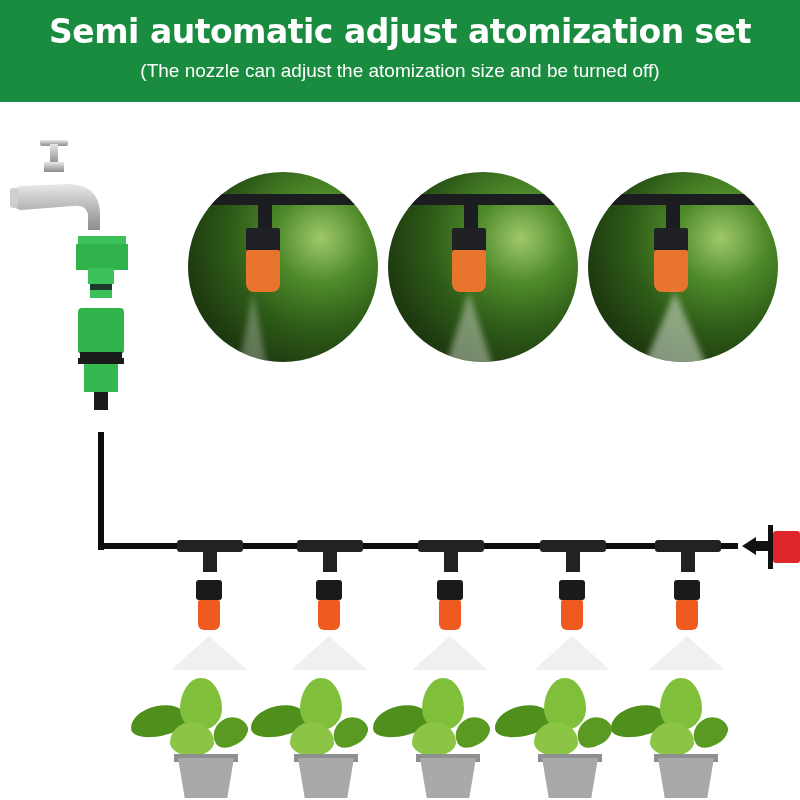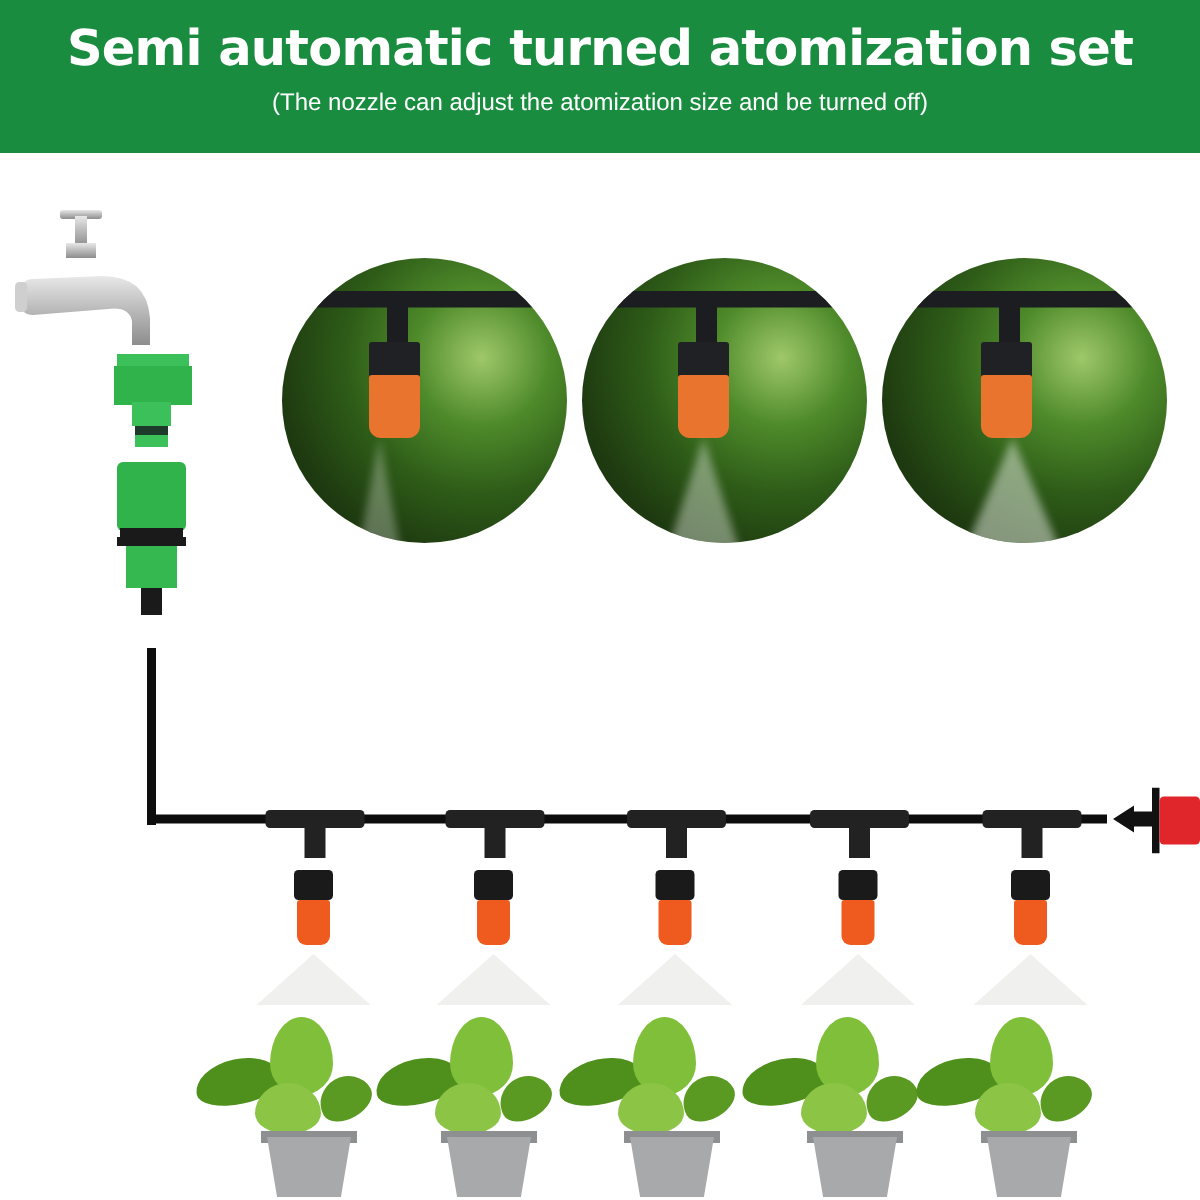--- a/index.html
+++ b/index.html
@@ -1,19 +1,19 @@
 <!DOCTYPE html>
 <html><head>
 <meta charset="utf-8">
 <style>
   html, body { margin:0; padding:0; }
   body { width:800px; height:800px; background:#ffffff; position:relative; overflow:hidden; font-family:"Liberation Sans", sans-serif; }
   .header { position:absolute; left:0; top:0; width:800px; height:102px; background:#1a8c3f; color:#fff; text-align:center; }
   .title { font-family:"DejaVu Sans", sans-serif; font-weight:bold; font-size:33px; letter-spacing:-0.5px; position:absolute; top:12px; left:0; right:0; }
-  .subtitle { font-family:"Liberation Sans", sans-serif; font-size:16px; position:absolute; top:60px; left:0; right:0; }
+  .subtitle { font-family:"Liberation Sans", sans-serif; font-size:19px; position:absolute; top:60px; left:0; right:0; }
   .abs { position:absolute; }
   .circle { position:absolute; width:190px; height:190px; border-radius:50%; overflow:hidden; top:172px;
     background: radial-gradient(circle at 70% 35%, #9fc86a 0%, #4e8a2a 25%, #2e5c18 50%, #1e3a10 75%, #18300d 100%); }
   .circle .pipe { position:absolute; left:0; right:0; top:22px; height:11px; background:#1b1d20; border-radius:3px; }
   .circle .stem { position:absolute; width:14px; height:40px; background:#1b1d20; top:22px; }
   .circle .collar { position:absolute; width:34px; height:24px; background:#1f2124; top:56px; border-radius:2px; }
   .circle .cap { position:absolute; width:34px; height:42px; background:#e9742e; top:78px; border-radius:2px 2px 8px 8px; }
   .circle .mist { position:absolute; top:120px; width:0; height:0; border-left:24px solid transparent; border-right:24px solid transparent; border-bottom:75px solid rgba(230,235,225,0.55); filter:blur(3px); }
   .line { position:absolute; background:#0d0d0d; }
   .tee { position:absolute; }
@@ -27,21 +27,21 @@
   .pot { position:absolute; left:48px; top:80px; width:56px; height:40px; background:#a8a9ab; clip-path:polygon(0 0,100% 0,88% 100%,12% 100%); }
   .pot-rim { position:absolute; left:44px; top:76px; width:64px; height:8px; background:#8e8f91; }
   .leaf { position:absolute; border-radius:50% 50% 50% 50% / 60% 60% 40% 40%; }
   .faucet { position:absolute; left:8px; top:140px; width:100px; height:90px; }
   .connector { position:absolute; }
 </style>
 </head>
 <body>
 
 <div class="header">
-  <div class="title">Semi automatic turned atomization set</div>
+  <div class="title">Semi automatic adjust atomization set</div>
   <div class="subtitle">(The nozzle can adjust the atomization size and be turned off)</div>
 </div>
 
 <div class="faucet">
   <svg width="100" height="90" viewBox="0 0 100 90">
     <defs>
       <linearGradient id="chrome" x1="0" y1="0" x2="0" y2="1">
         <stop offset="0" stop-color="#e8e8e8"></stop>
           <stop offset="0.5" stop-color="#b9b9b9"></stop>
           <stop offset="1" stop-color="#8d8d8d"></stop>

